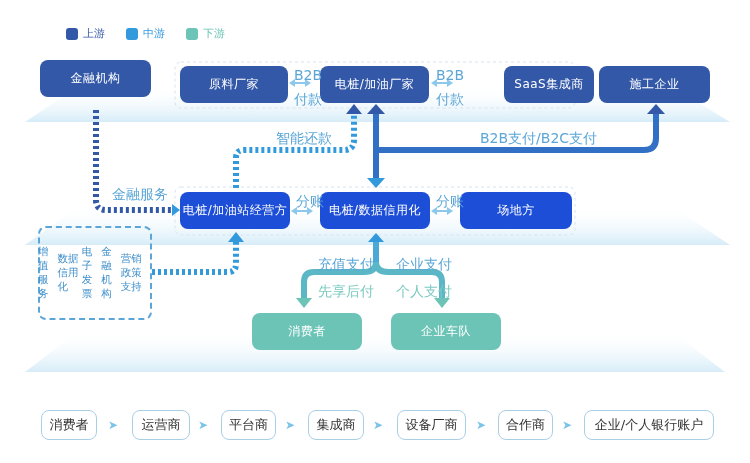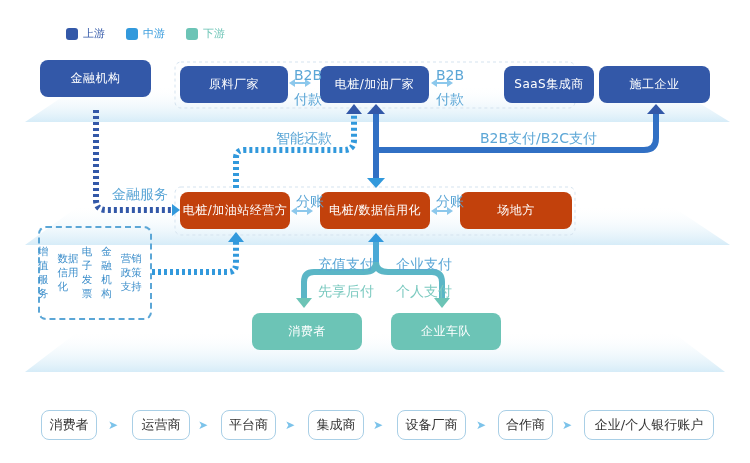--- a/index.html
+++ b/index.html
@@ -1,21 +1,21 @@
 <!DOCTYPE html>
 <html><head>
 <meta charset="utf-8">
 <style>
   html,body{margin:0;padding:0;background:#fff;}
   body{width:750px;height:463px;position:relative;overflow:hidden;font-family:"DejaVu Sans",sans-serif;}
   .legend-item{position:absolute;top:26px;display:flex;align-items:center;font-size:11px;margin-left:24px;}
   .legend-sw{width:12px;height:12px;border-radius:3px;margin-right:5px;}
   .node{position:absolute;border-radius:8px;color:#fff;font-size:12px;display:flex;align-items:center;justify-content:center;letter-spacing:0.5px;}
   .up{background:#3358a8;}
-  .mid{background:#c2410c;}
+  .mid{background:#1d4ed8;}
   .down{background:#6cc4b6;}
   .lbl{position:absolute;font-size:14px;color:#5ba6d6;white-space:nowrap;}
   .lbl.green{color:#7ccac0;}
   .box-dashed{position:absolute;border:2px dashed #5ba6d6;border-radius:8px;}
   .svc{position:absolute;left:38px;top:226px;width:112px;height:92px;display:flex;flex-direction:row;align-items:center;justify-content:center;font-size:10.5px;color:#3e8fcb;line-height:14px;}
   .chain{position:absolute;top:410px;height:28px;border:1.5px solid #a9cfe6;border-radius:8px;font-size:13px;color:#333;display:flex;align-items:center;justify-content:center;background:#fff;}
   .chain-arrow{position:absolute;top:418px;color:#7cc3ea;font-size:12px;}
   svg{position:absolute;left:0;top:0;}
 </style>
 </head>

